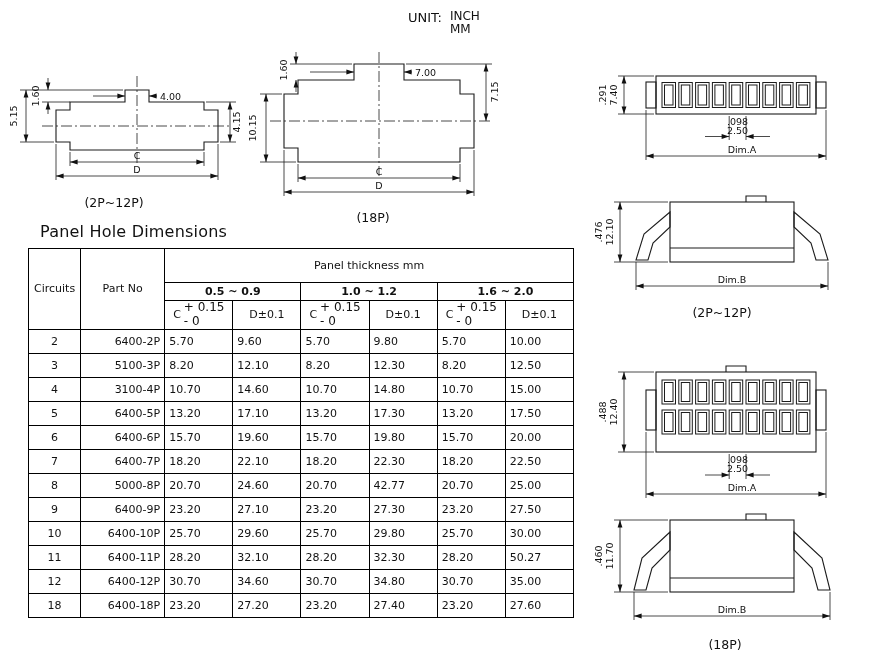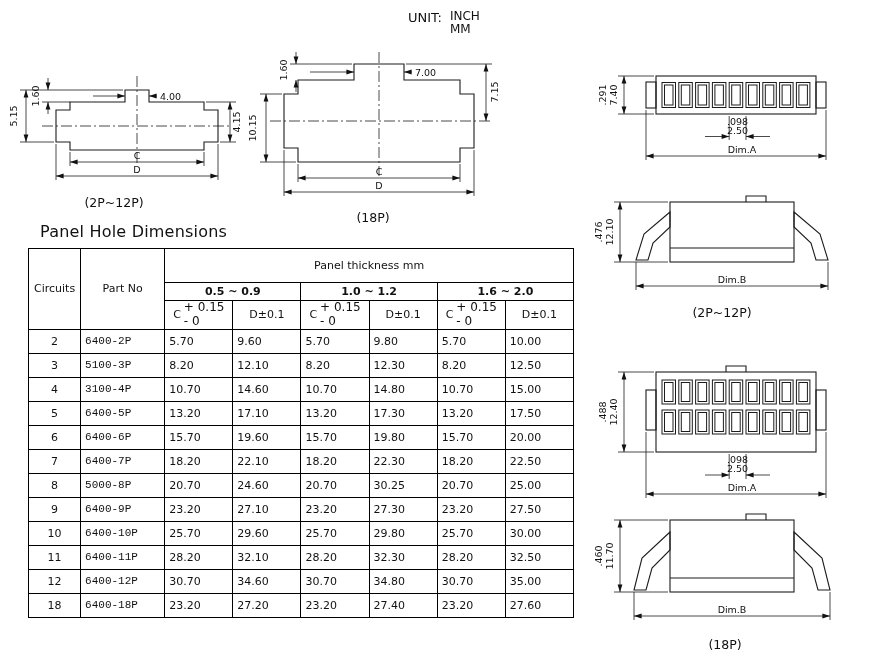--- a/index.html
+++ b/index.html
@@ -30,21 +30,21 @@
 
   
   table.dims { border-collapse:collapse; table-layout:fixed; width:546px; font-size:11px; }
   table.dims th, table.dims td { border:1px solid #000; font-weight:normal; padding:0 4px; }
   table.dims thead th { text-align:center; }
   table.dims thead tr:nth-child(1) th { height:34px; }
   table.dims thead tr:nth-child(2) th { height:18px;font-weight:bold; }
   table.dims thead tr:nth-child(3) th { height:27px; }
   table.dims tbody tr { height:24px; }
   td.cell-circuits { text-align:center; }
-  td.cell-part { text-align:left; padding-left:7px;font-family:Liberation Mono, monospace; }
+  td.cell-part { text-align:right; padding-left:7px; }
   td.cell-val { text-align:left; padding-left:9px; }
   th.c-head .c-wrap { display:flex; align-items:center; justify-content:center; gap:3px; }
   th.c-head .tol { display:flex; flex-direction:column; font-size:12px; line-height:1.15; text-align:left; }
 </style>
 </head>
 <body>
 
 <svg width="0" height="0" style="position:absolute" aria-hidden="true">
   <defs>
     <marker id="arr" viewBox="0 0 10 10" refX="9.5" refY="5" markerWidth="10" markerHeight="8" orient="auto-start-reverse" markerUnits="userSpaceOnUse">
@@ -261,21 +261,21 @@
         <td class="cell-val">22.30</td>
         <td class="cell-val">18.20</td>
         <td class="cell-val">22.50</td>
       </tr>
       <tr>
         <td class="cell-circuits">8</td>
         <td class="cell-part">5000-8P</td>
         <td class="cell-val">20.70</td>
         <td class="cell-val">24.60</td>
         <td class="cell-val">20.70</td>
-        <td class="cell-val">30.25</td>
+        <td class="cell-val">42.77</td>
         <td class="cell-val">20.70</td>
         <td class="cell-val">25.00</td>
       </tr>
       <tr>
         <td class="cell-circuits">9</td>
         <td class="cell-part">6400-9P</td>
         <td class="cell-val">23.20</td>
         <td class="cell-val">27.10</td>
         <td class="cell-val">23.20</td>
         <td class="cell-val">27.30</td>
@@ -293,21 +293,21 @@
         <td class="cell-val">30.00</td>
       </tr>
       <tr>
         <td class="cell-circuits">11</td>
         <td class="cell-part">6400-11P</td>
         <td class="cell-val">28.20</td>
         <td class="cell-val">32.10</td>
         <td class="cell-val">28.20</td>
         <td class="cell-val">32.30</td>
         <td class="cell-val">28.20</td>
-        <td class="cell-val">32.50</td>
+        <td class="cell-val">50.27</td>
       </tr>
       <tr>
         <td class="cell-circuits">12</td>
         <td class="cell-part">6400-12P</td>
         <td class="cell-val">30.70</td>
         <td class="cell-val">34.60</td>
         <td class="cell-val">30.70</td>
         <td class="cell-val">34.80</td>
         <td class="cell-val">30.70</td>
         <td class="cell-val">35.00</td>

